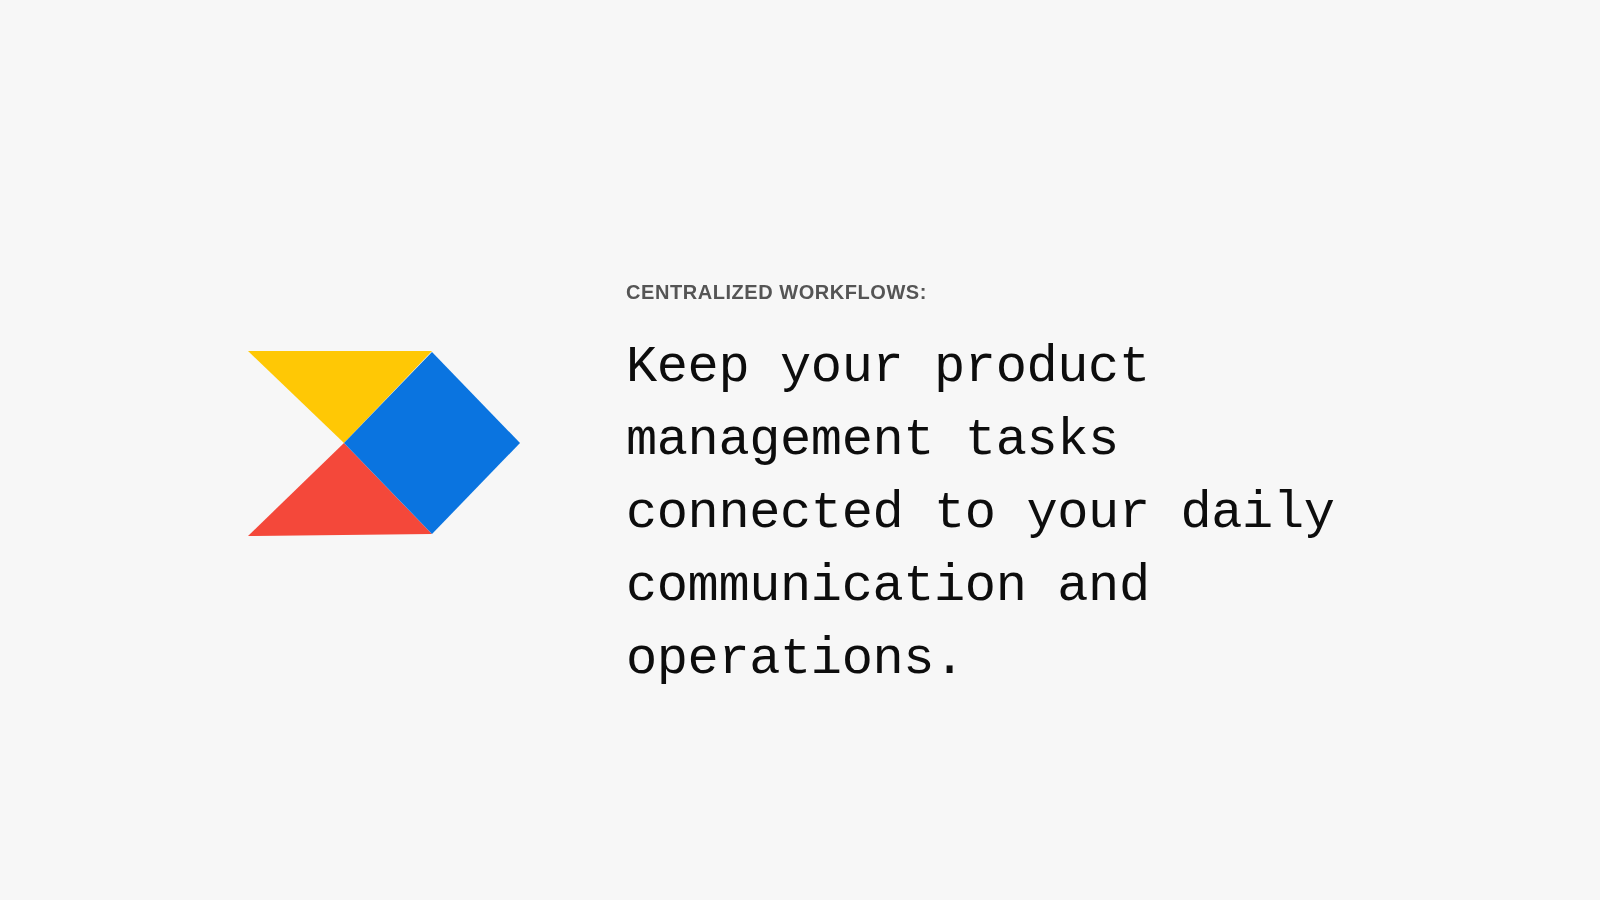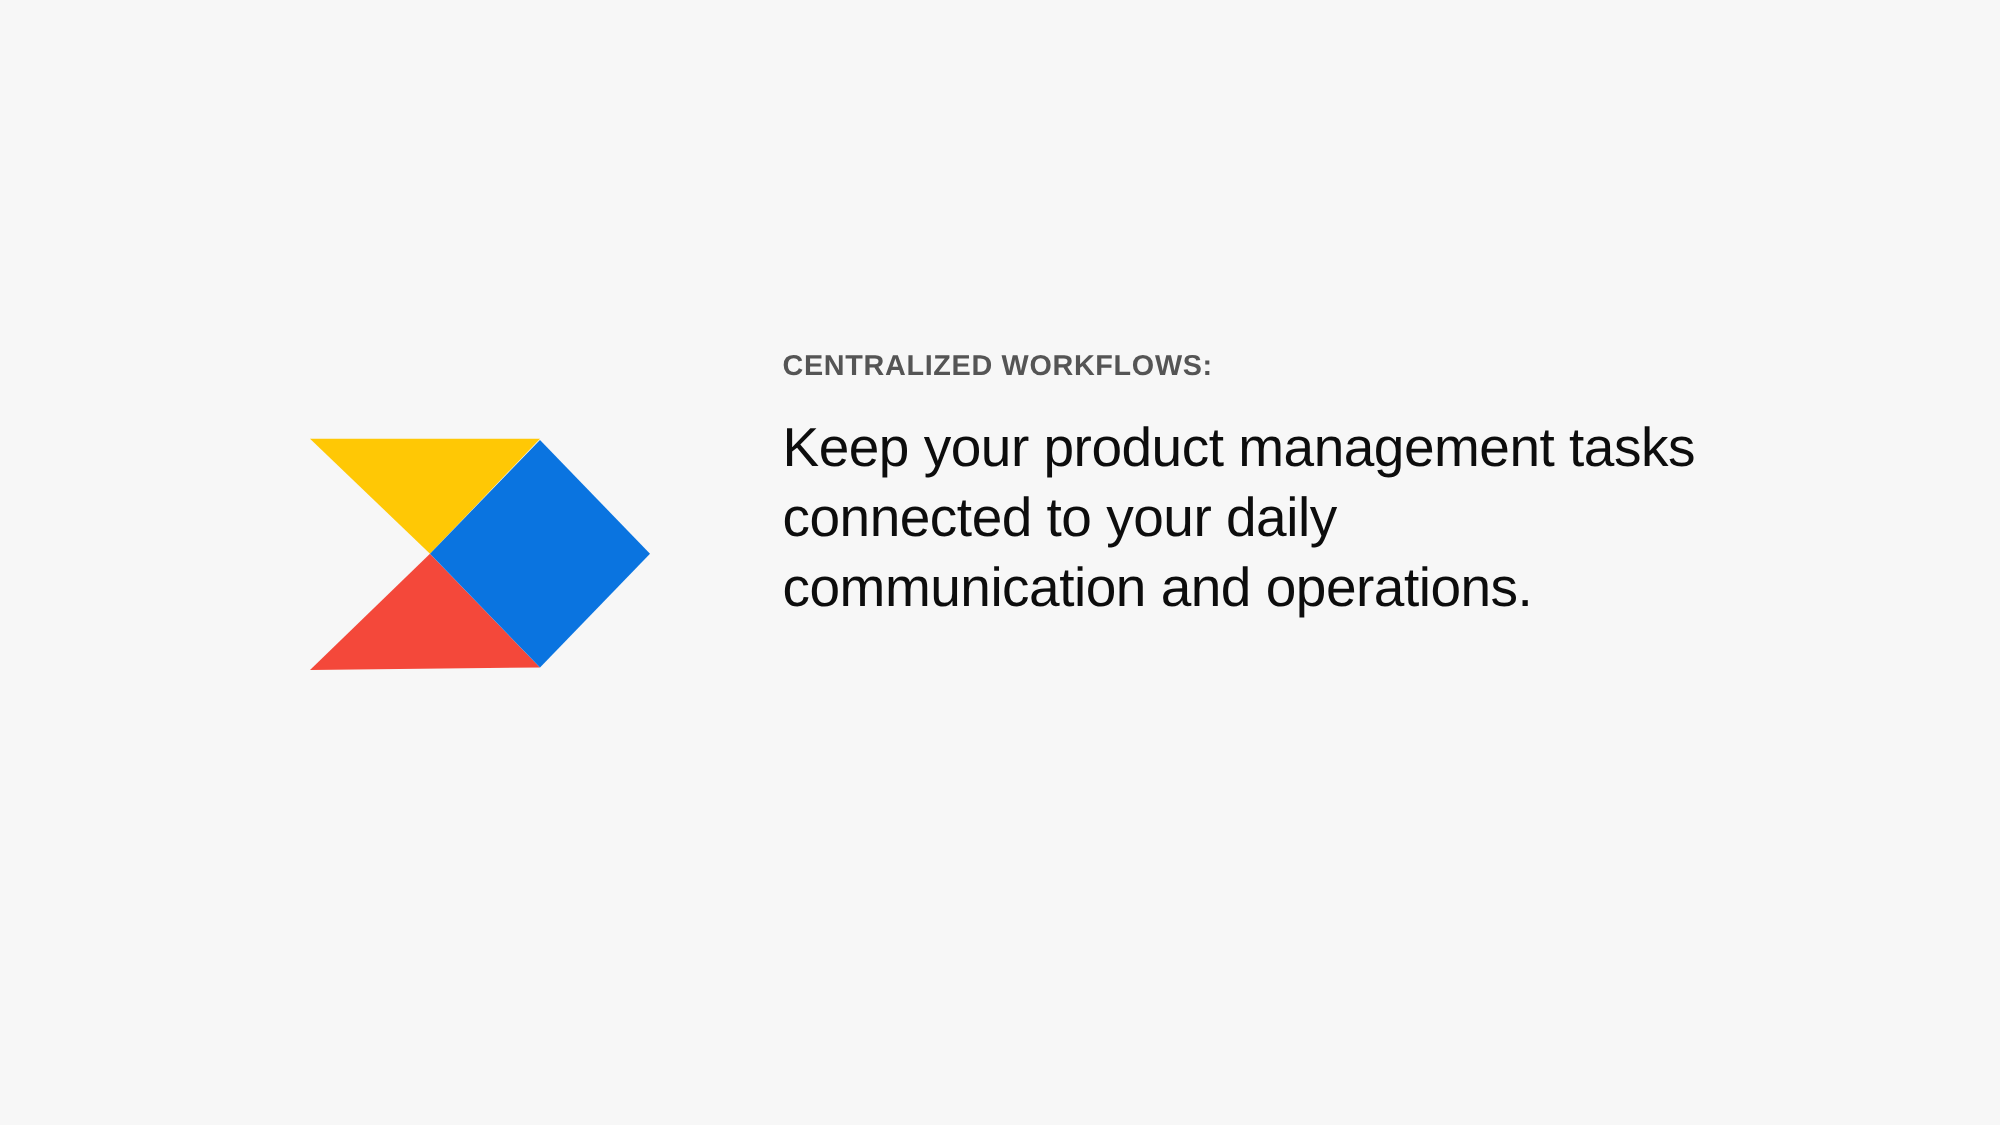--- a/index.html
+++ b/index.html
@@ -41,34 +41,34 @@
   
   #text-block {
     position: absolute;
     left: 626px;
     top: 279px;
     width: 780px;
   }
 
   #eyebrow-label {
     font-family: "Liberation Sans", sans-serif;
-    font-size: 23px;
+    font-size: 20px;
     font-weight: bold;
     letter-spacing: 0.55px;
     color: #555555;
     line-height: 26px;
     white-space: nowrap;
   }
 
   #headline {
     margin-top: 26px;
-    font-family: Liberation Sans, sans-serif;
-    font-size: 44px;
+    font-family: Liberation Mono, monospace;
+    font-size: 52px;
     font-weight: 400;
-    line-height: 56px;
+    line-height: 73px;
     letter-spacing: -0.4px;
     color: #0d0d0d;
     width: 740px;
   }
 </style>
 </head>
 <body>
 
 <div id="feature-slide">
 

